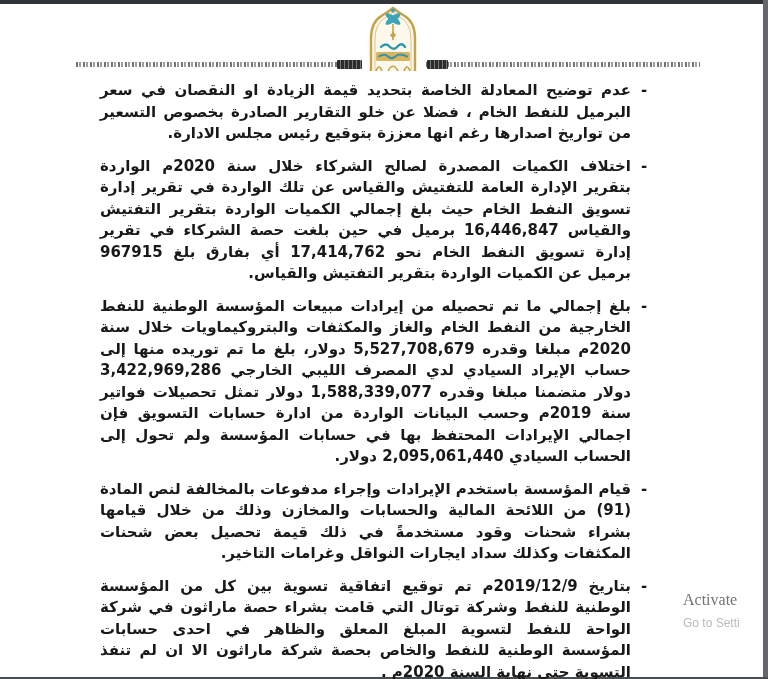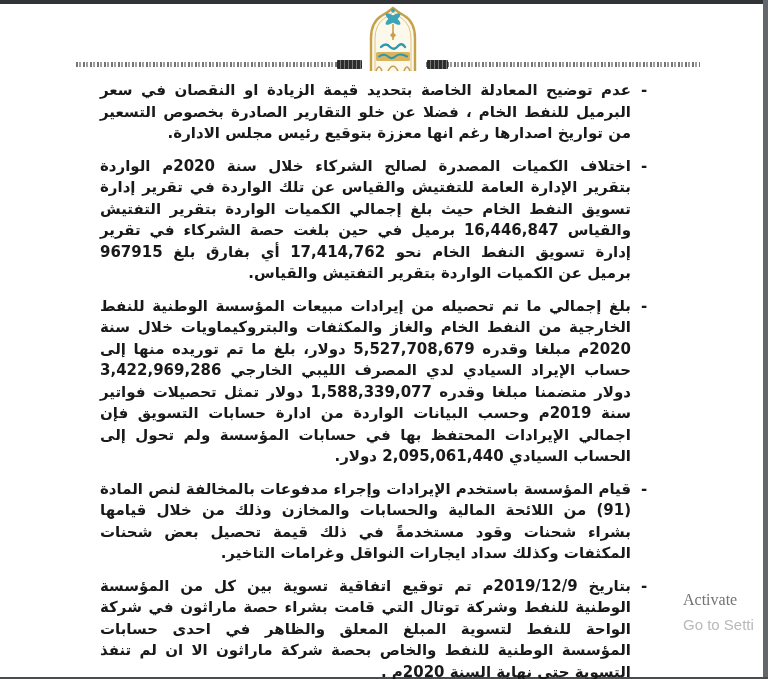--- a/index.html
+++ b/index.html
@@ -58,21 +58,21 @@
   }
 
   
   .watermark { position: absolute; left: 683px; top: 591px; pointer-events: none; }
   .watermark .wm1 {
     font-family: Liberation Serif, serif;
     font-size: 16px; color: #737373; white-space: nowrap;
   }
   .watermark .wm2 {
     font-family: "Liberation Sans", sans-serif;
-    font-size: 15px; color: #b8b9ba; white-space: nowrap; margin-top: 7px;
+    font-size: 12px; color: #b8b9ba; white-space: nowrap; margin-top: 7px;
   }
 </style>
 </head>
 <body>
 
 <div class="edge-top"></div>
 <div class="edge-right"></div>
 <div class="edge-bottom"></div>
 
 <div class="ornament left"></div>

